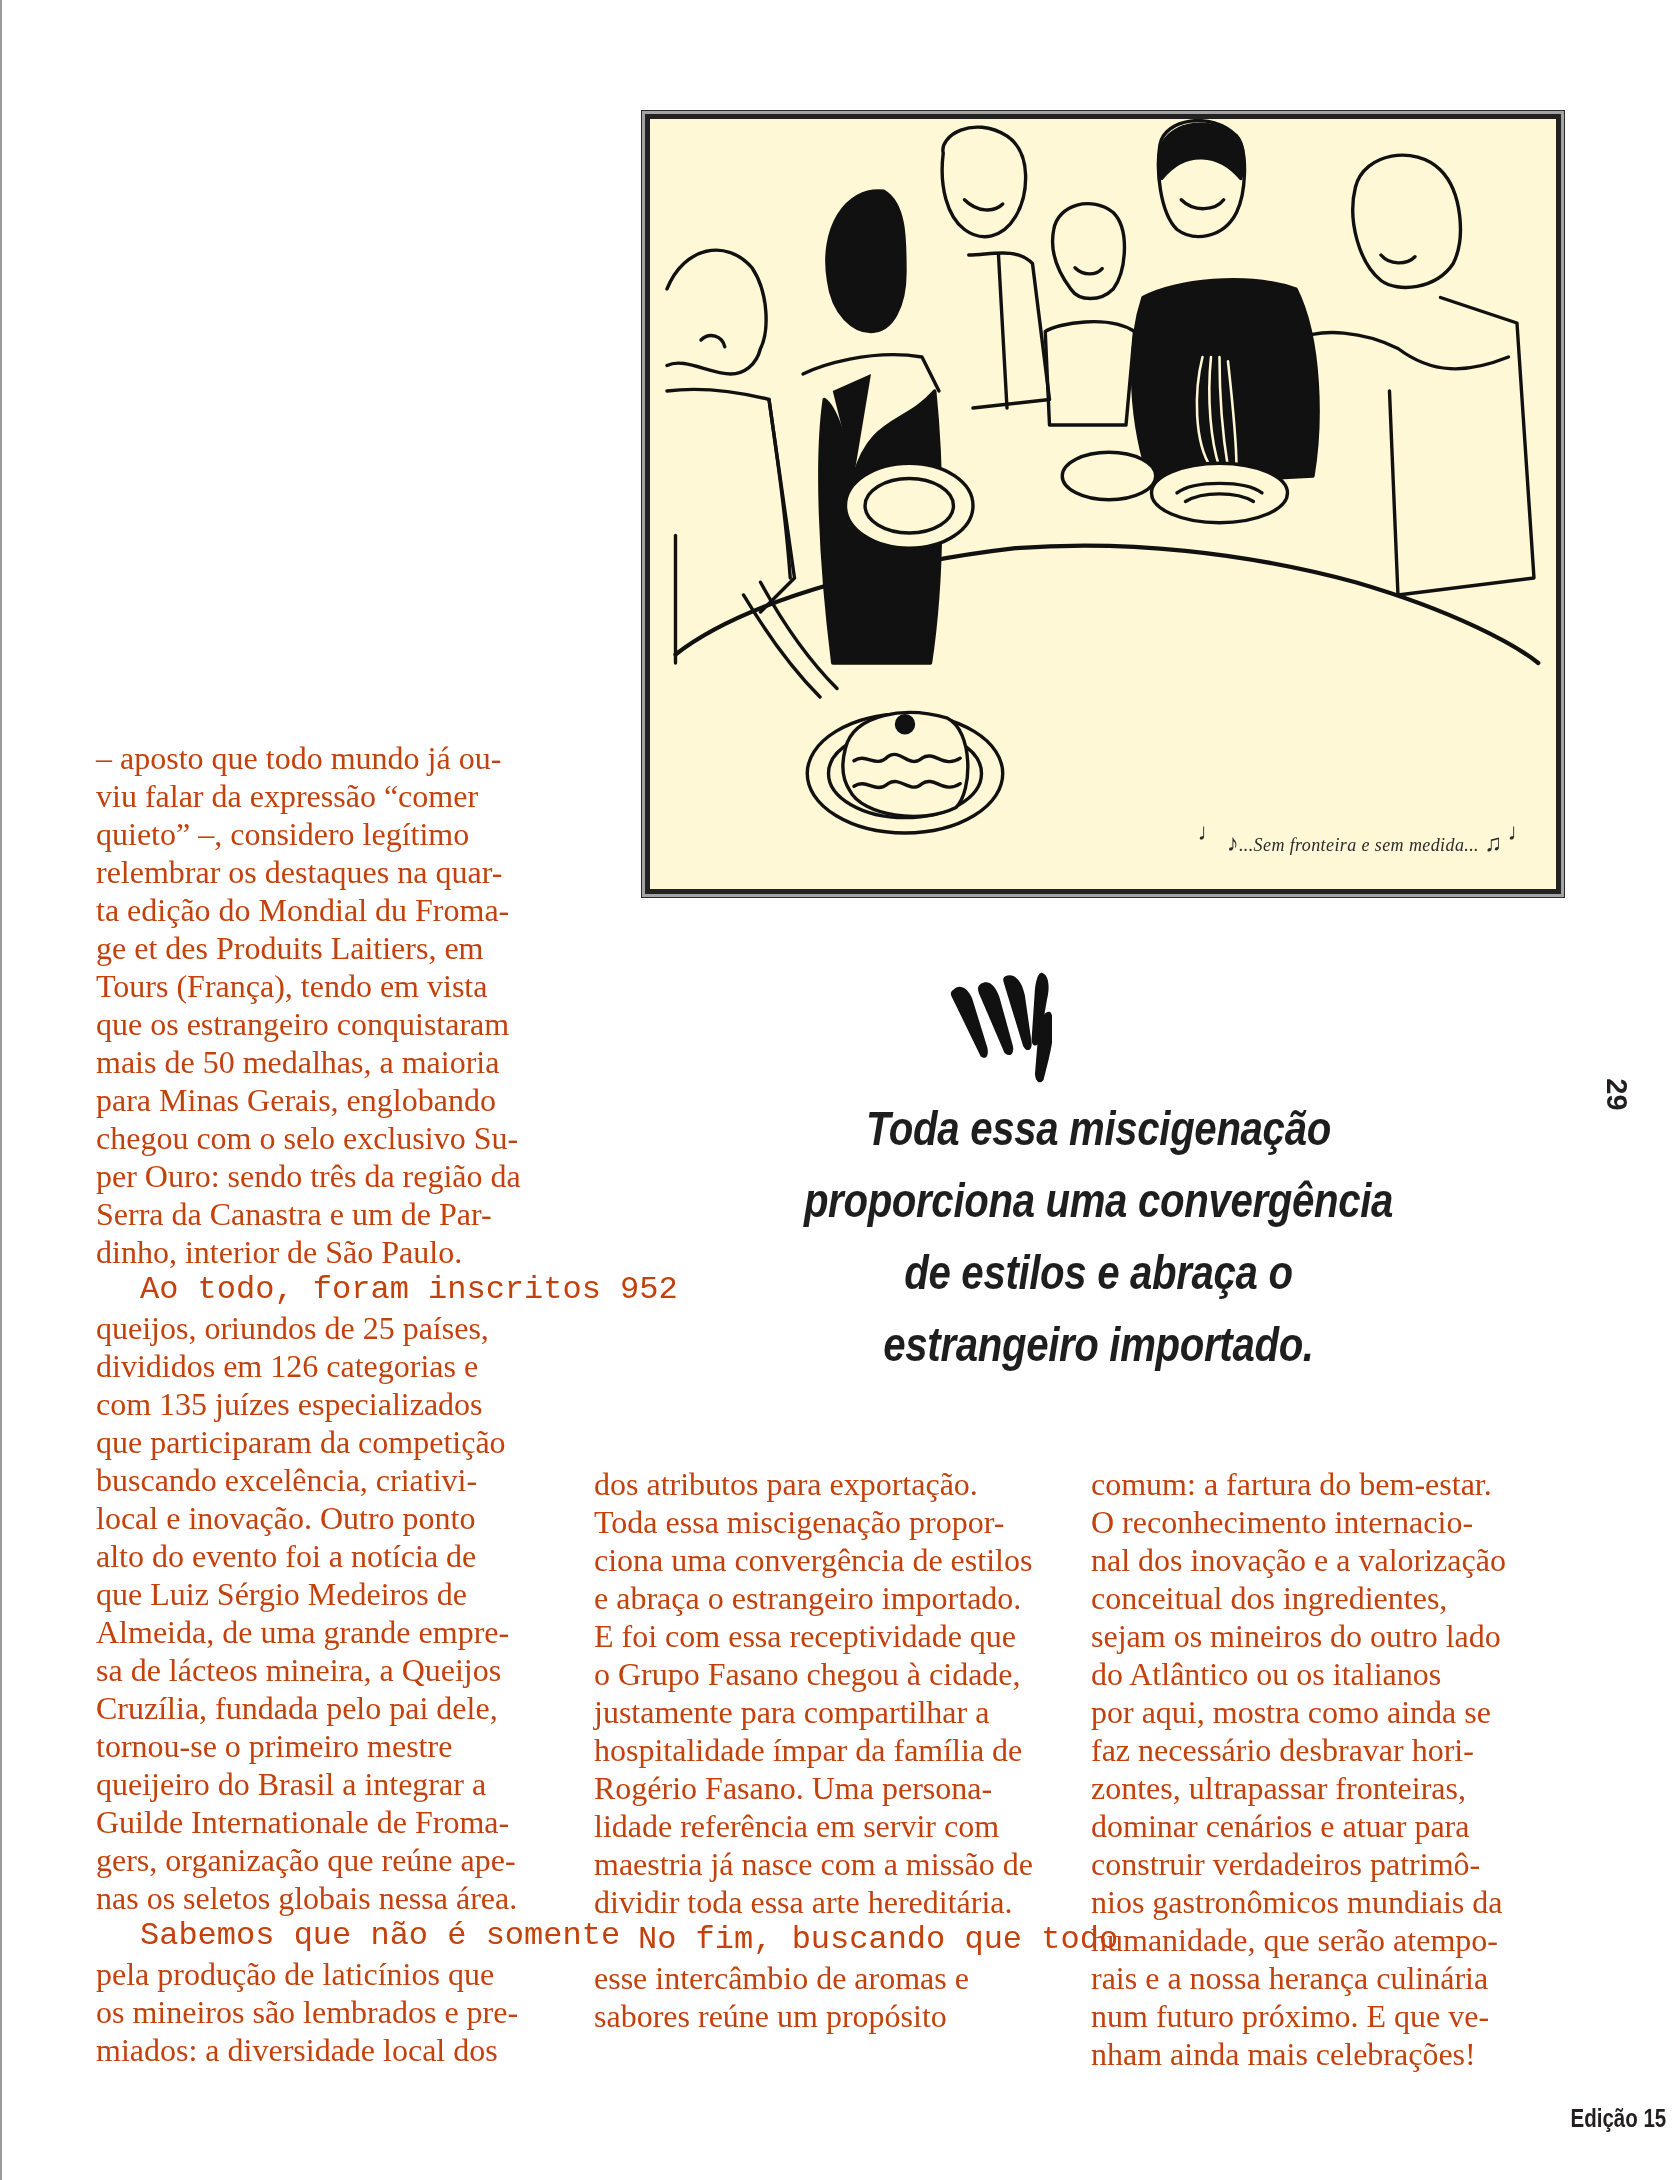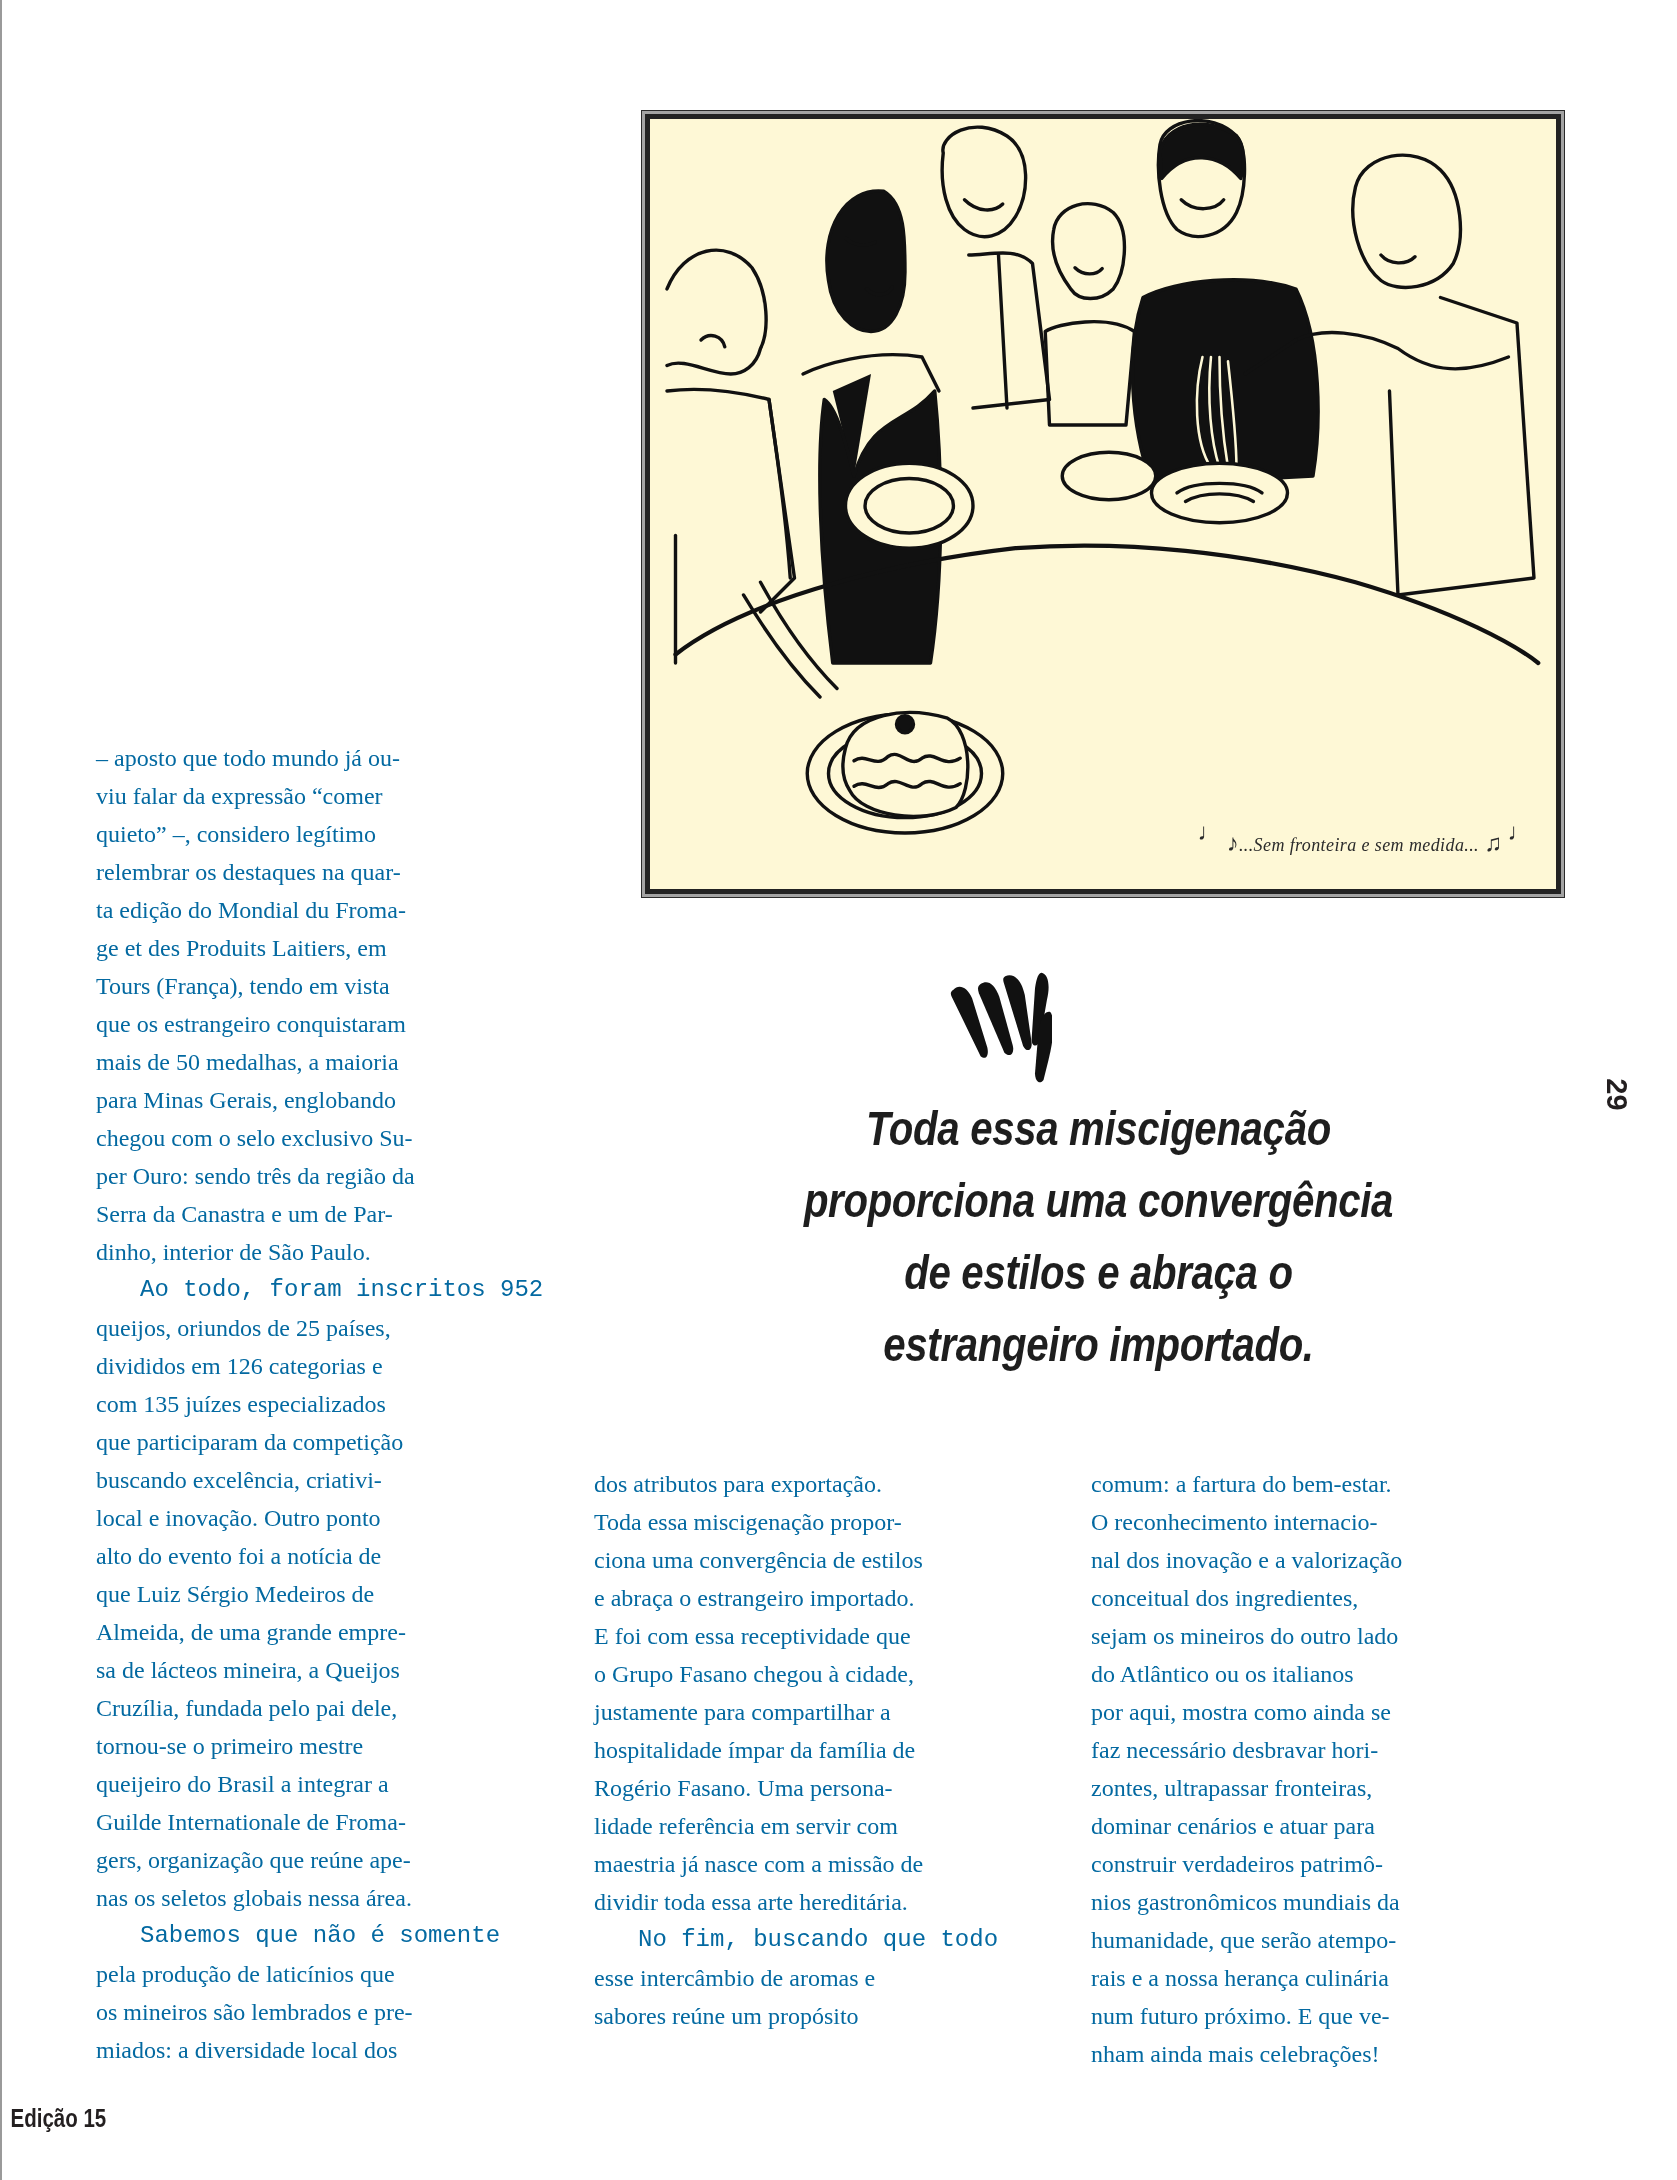--- a/index.html
+++ b/index.html
@@ -8,35 +8,35 @@
 
   
   .frame-outer { position:absolute; left:641px; top:110px; width:924px; height:788px; border:1.7px solid #2a2a2a; box-sizing:border-box; background:#a3a3a3; }
   .frame-inner { position:absolute; left:3.4px; top:3.4px; right:3.4px; bottom:3.4px; border:5.1px solid #222; background:#fef8d6; box-sizing:border-box; overflow:hidden; }
   .frame-inner svg { position:absolute; left:0; top:0; width:100%; height:100%; }
   .caption { position:absolute; right:24px; bottom:32px; font-family:"Liberation Serif", serif; font-style:italic; font-size:18px; color:#2b2b2b; letter-spacing:0.4px; white-space:nowrap; }
   .caption .note { font-style:normal; font-size:24px; }
   .caption .note.up { position:relative; top:-10.2px; }
 
   
-  .col { position:absolute; width:477px; font-family:"Liberation Serif", serif; font-size:24px; line-height:38px; color:#0369a1; }
+  .col { position:absolute; width:477px; font-family:"Liberation Serif", serif; font-size:32px; line-height:38px; color:#c2410c; }
   .col .ln { display:block; white-space:nowrap; height:38px; }
   .col .ln.indent { text-indent:44px;font-family:Liberation Mono, monospace; }
   .col-left { left:96px; top:739px; }
   .col-mid  { left:594px; top:1465px; }
   .col-right{ left:1091px; top:1465px; }
 
   
   .brush { position:absolute; left:950px; top:971px; width:102px; height:115px; }
   .pullquote { position:absolute; left:698px; top:1092px; width:801px; text-align:center; font-family:"Liberation Sans", sans-serif; font-weight:bold; font-style:italic; font-size:49px; line-height:72px; color:#1e1e1e; transform:scaleX(0.82); transform-origin:center top; letter-spacing:-0.4px; }
   .pullquote .pl { display:block; white-space:nowrap; }
 
   
   .page-number { position:absolute; left:1600px; top:1078px; font-family:"Liberation Sans", sans-serif; font-weight:bold; font-size:29px; color:#231f20; transform:rotate(90deg); transform-origin:center; }
-  .footer { position:absolute; left:0; width:1677px; top:2104px; text-align:left; }
+  .footer { position:absolute; left:0; width:1677px; top:2104px; text-align:right; }
   .footer span { display:inline-block; font-family:"Liberation Sans", sans-serif; font-weight:bold; font-size:25px; color:#231f20; transform:scaleX(0.82); }
 </style>
 </head>
 <body>
 
 <div class="edge-line"></div>
 
 <div class="frame-outer">
   <div class="frame-inner">
     <svg viewBox="0 0 1065 905" preserveAspectRatio="none" fill="none" stroke="#111" stroke-width="4" stroke-linecap="round" stroke-linejoin="round">

